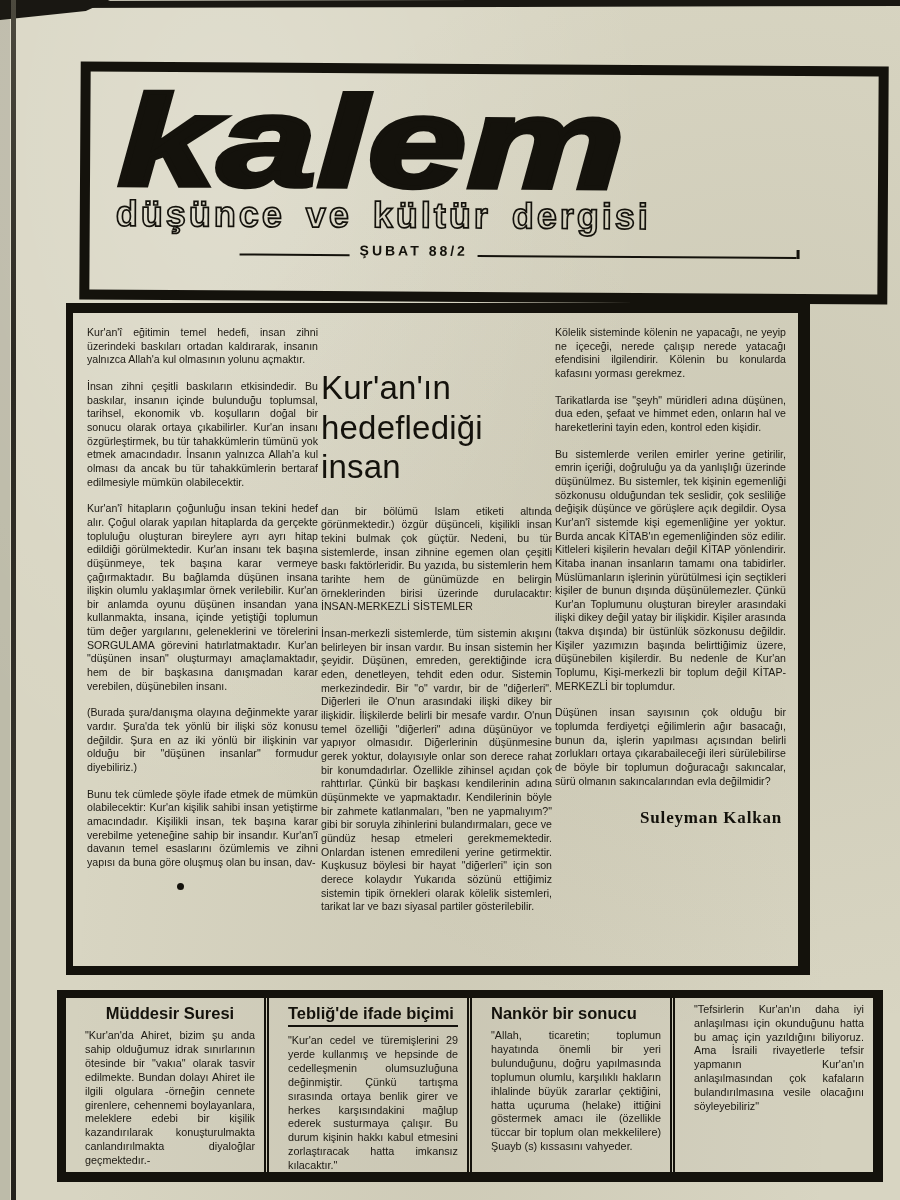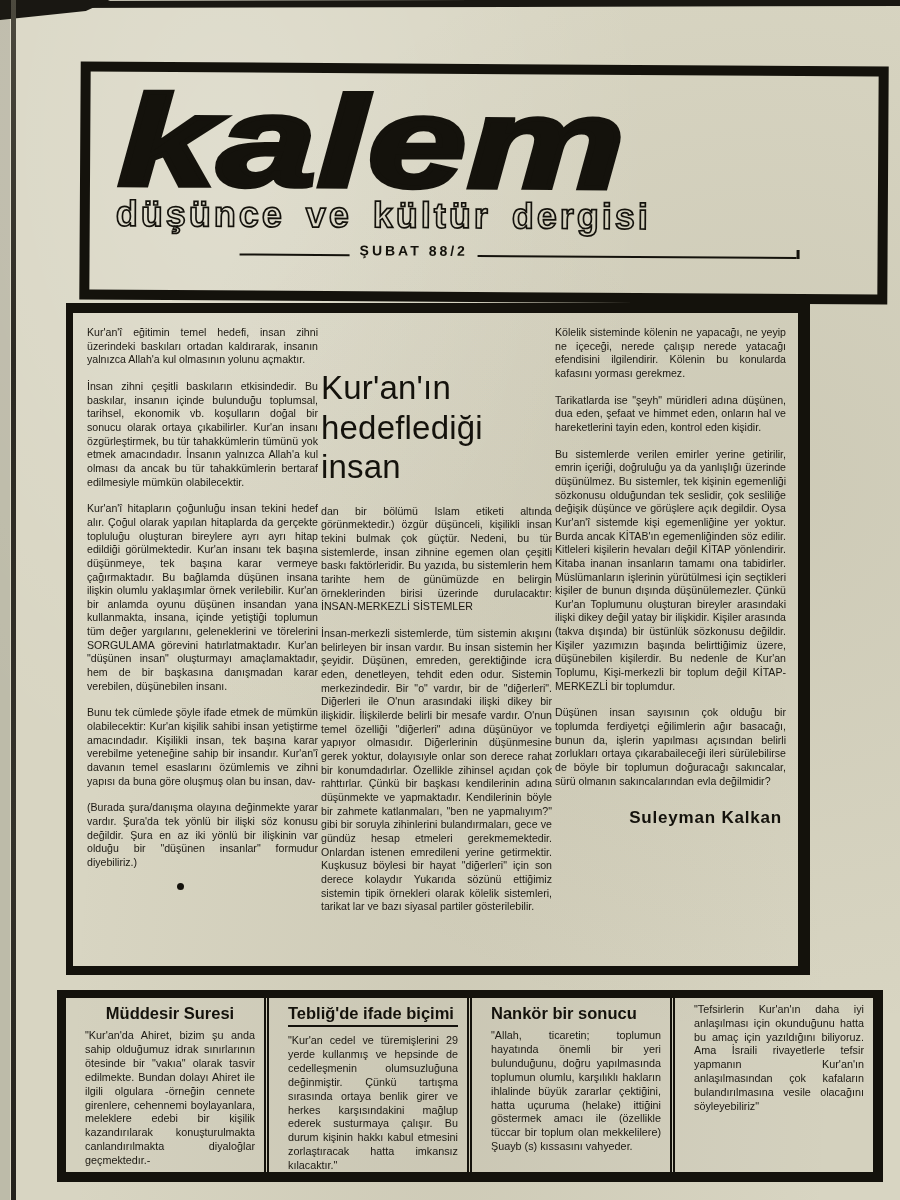--- a/index.html
+++ b/index.html
@@ -72,20 +72,21 @@
   }
   .article-title{
     margin:42px 0 18px 0;
     font-size:33px;line-height:1.2;font-weight:normal;letter-spacing:0.2px;
     color:#14120c;
   }
   .author{
     margin-top:20px;text-align:right;
     font-size:17px;font-weight:bold;letter-spacing:0.8px;padding-right:4px;
     color:#14120c;
+    font-family:Liberation Serif, serif;
   }
   .col1-dot{width:7px;height:7px;border-radius:50%;background:#14120c;margin:2px 0 0 90px;}
 
   
   .bottom{
     position:absolute;left:57px;top:990px;width:826px;height:192px;
     border-style:solid;border-color:#14120c;border-width:8px 10px 10px 9px;
     box-sizing:border-box;
     display:flex;overflow:hidden;background:rgba(0,0,0,0.015);
   }
@@ -120,22 +121,22 @@
       <span class="rule long"></span>
       <span class="tick"></span>
     </div>
   </div>
 
   <div class="article">
     <div class="col">
       <p>Kur'an'î eğitimin temel hedefi, insan zihni üzerindeki baskıları ortadan kaldırarak, insanın yalnızca Allah'a kul olmasının yolunu açmaktır.</p>
       <p>İnsan zihni çeşitli baskıların etkisindedir. Bu baskılar, insanın içinde bulunduğu toplumsal, tarihsel, ekonomik vb. koşulların doğal bir sonucu olarak ortaya çıkabilirler. Kur'an insanı özgürleştirmek, bu tür tahakkümlerin tümünü yok etmek amacındadır. İnsanın yalnızca Allah'a kul olması da ancak bu tür tahakkümlerin bertaraf edilmesiyle mümkün olabilecektir.</p>
       <p>Kur'an'î hitapların çoğunluğu insan tekini hedef alır. Çoğul olarak yapılan hitaplarda da gerçekte topluluğu oluşturan bireylere ayrı ayrı hitap edildiği görülmektedir. Kur'an insanı tek başına düşünmeye, tek başına karar vermeye çağırmaktadır. Bu bağlamda düşünen insana ilişkin olumlu yaklaşımlar örnek verilebilir. Kur'an bir anlamda oyunu düşünen insandan yana kullanmakta, insana, içinde yetiştiği toplumun tüm değer yargılarını, geleneklerini ve törelerini SORGULAMA görevini hatırlatmaktadır. Kur'an "düşünen insan" oluşturmayı amaçlamaktadır, hem de bir başkasına danışmadan karar verebilen, düşünebilen insanı.</p>
+      <p>(Burada şura/danışma olayına değinmekte yarar vardır. Şura'da tek yönlü bir ilişki söz konusu değildir. Şura en az iki yönlü bir ilişkinin var olduğu bir "düşünen insanlar" formudur diyebiliriz.)</p>
       <p>Bunu tek cümlede şöyle ifade etmek de mümkün olabilecektir: Kur'an kişilik sahibi insan yetiştirme amacındadır. Kişilikli insan, tek başına karar verebilme yeteneğine sahip bir insandır. Kur'an'î davanın temel esaslarını özümlemis ve zihni yapısı da buna göre oluşmuş olan bu insan, dav-</p>
-      <p>(Burada şura/danışma olayına değinmekte yarar vardır. Şura'da tek yönlü bir ilişki söz konusu değildir. Şura en az iki yönlü bir ilişkinin var olduğu bir "düşünen insanlar" formudur diyebiliriz.)</p>
       <div class="col1-dot"></div>
     </div>
     <div class="col">
       <h1 class="article-title">Kur'an'ın hedeflediği insan</h1>
       <p>dan bir bölümü Islam etiketi altında görünmektedir.) özgür düşünceli, kişilikli insan tekini bulmak çok güçtür. Nedeni, bu tür sistemlerde, insan zihnine egemen olan çeşitli baskı faktörleridir. Bu yazıda, bu sistemlerin hem tarihte hem de günümüzde en belirgin örneklerinden birisi üzerinde durulacaktır: İNSAN-MERKEZLİ SİSTEMLER</p>
       <p>İnsan-merkezli sistemlerde, tüm sistemin akışını belirleyen bir insan vardır. Bu insan sistemin her şeyidir. Düşünen, emreden, gerektiğinde icra eden, denetleyen, tehdit eden odur. Sistemin merkezindedir. Bir "o" vardır, bir de "diğerleri". Diğerleri ile O'nun arasındaki ilişki dikey bir ilişkidir. İlişkilerde belirli bir mesafe vardır. O'nun temel özelliği "diğerleri" adına düşünüyor ve yapıyor olmasıdır. Diğerlerinin düşünmesine gerek yoktur, dolayısıyle onlar son derece rahat bir konumdadırlar. Özellikle zihinsel açıdan çok rahttırlar. Çünkü bir başkası kendilerinin adına düşünmekte ve yapmaktadır. Kendilerinin böyle bir zahmete katlanmaları, "ben ne yapmalıyım?" gibi bir soruyla zihinlerini bulandırmaları, gece ve gündüz hesap etmeleri gerekmemektedir. Onlardan istenen emredileni yerine getirmektir. Kuşkusuz böylesi bir hayat "diğerleri" için son derece kolaydır Yukarıda sözünü ettiğimiz sistemin tipik örnekleri olarak kölelik sistemleri, tarikat lar ve bazı siyasal partiler gösterilebilir.</p>
     </div>
     <div class="col">
       <p>Kölelik sisteminde kölenin ne yapacağı, ne yeyip ne içeceği, nerede çalışıp nerede yatacağı efendisini ilgilendirir. Kölenin bu konularda kafasını yorması gerekmez.</p>
       <p>Tarikatlarda ise "şeyh" müridleri adına düşünen, dua eden, şefaat ve himmet eden, onların hal ve hareketlerini tayin eden, kontrol eden kişidir.</p>

